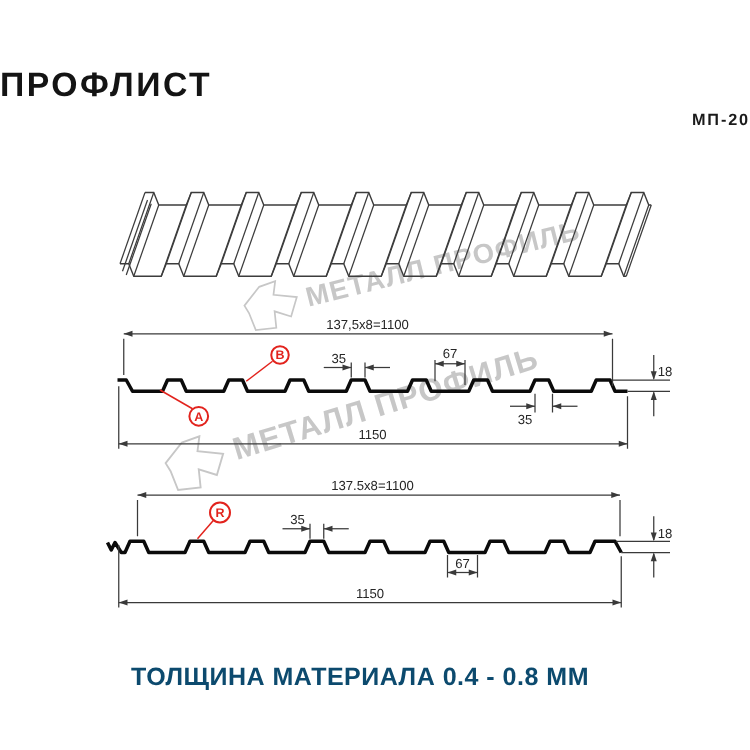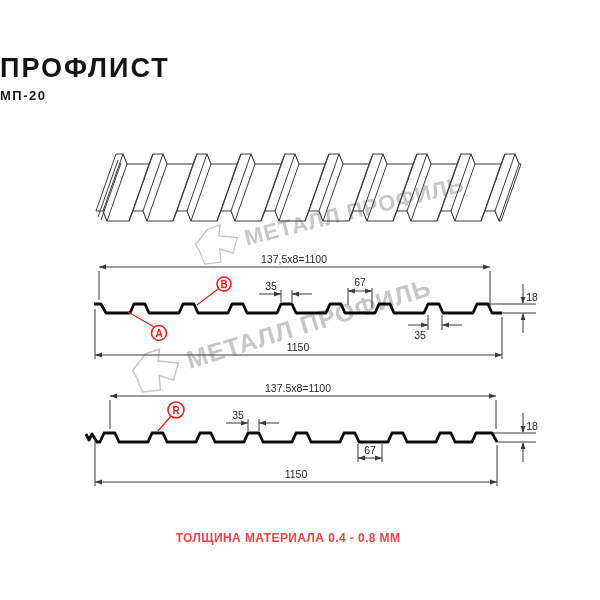--- a/index.html
+++ b/index.html
@@ -1,20 +1,20 @@
 <!DOCTYPE html>
 <html><head>
 <meta charset="utf-8">
 <style>
   html,body{margin:0;padding:0;}
   body{width:600px;height:600px;background:#ffffff;font-family:"Liberation Sans",sans-serif;position:relative;overflow:hidden;}
   .abs{position:absolute;}
   .title{left:0;top:53px;width:600px;font-size:27px;font-weight:800;letter-spacing:2px;color:#141414;}
-  .subtitle{left:0;top:88px;width:600px;text-align:left;font-size:13px;font-weight:600;letter-spacing:1.5px;color:#1a1a1a;}
-  .footer{left:0;top:531px;width:576px;text-align:center;font-size:12px;font-weight:700;letter-spacing:0.4px;color:#ef4444;}
+  .subtitle{left:0;top:88px;width:600px;text-align:right;font-size:13px;font-weight:600;letter-spacing:1.5px;color:#1a1a1a;}
+  .footer{left:0;top:531px;width:576px;text-align:center;font-size:20px;font-weight:700;letter-spacing:0.4px;color:#0c4a6e;}
   .wm-text{font-weight:700;color:#c7c7c7;letter-spacing:1px;white-space:nowrap;transform-origin:left top;}
   #wm1t{left:242px;top:226px;font-size:22px;transform:rotate(-14deg);}
   #wm2t{left:183px;top:347px;font-size:25px;transform:rotate(-17deg);}
   svg text{font-family:"Liberation Sans",sans-serif;}
 </style>
 </head>
 <body>
 
 <div class="abs title">ПРОФЛИСТ</div>
 <div class="abs subtitle">МП-20</div>

